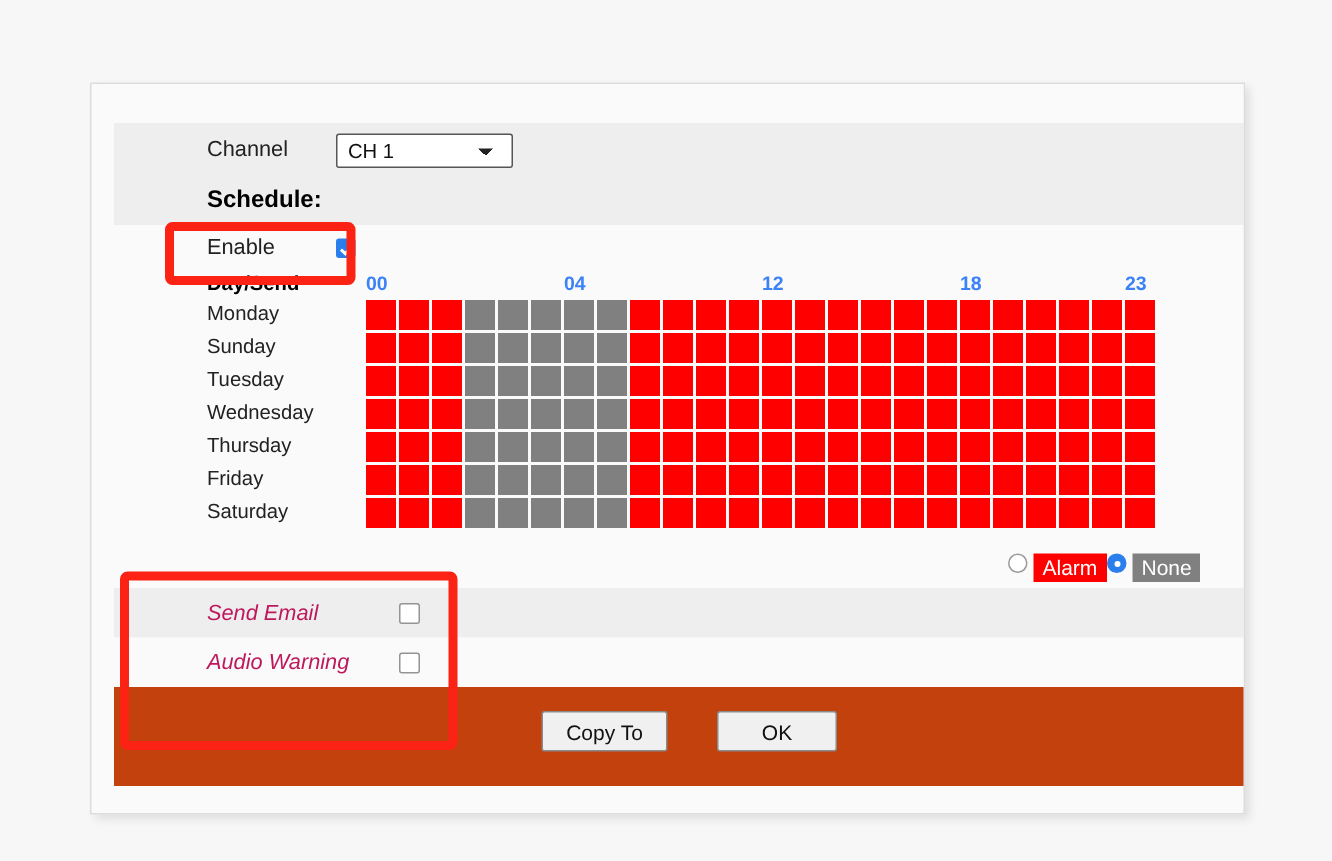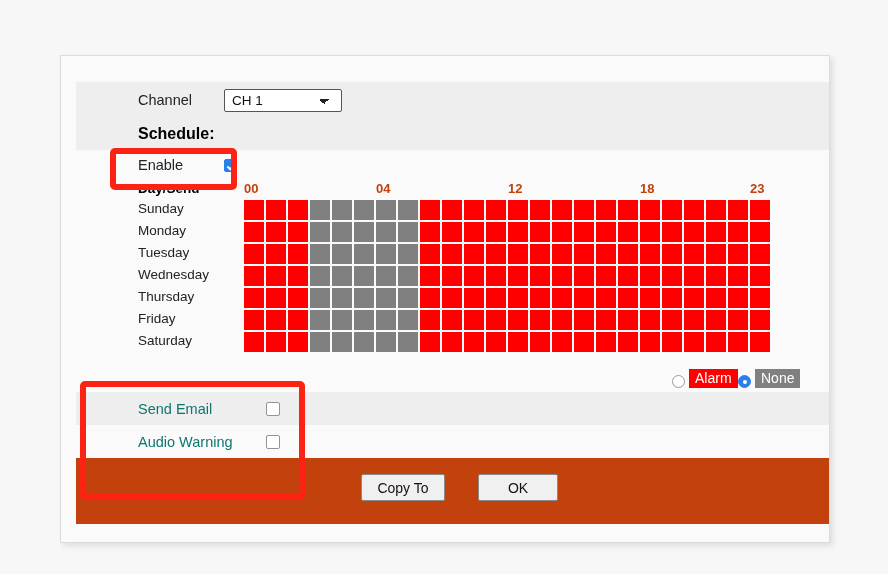--- a/index.html
+++ b/index.html
@@ -129,21 +129,21 @@
     left: 62px; top: 1px;
     font-size: 13.5px;
     font-weight: bold;
     color: #000;
   }
   .hour-tick {
     position: absolute;
     top: 1px;
     font-size: 13px;
     font-weight: bold;
-    color: #c2410c;
+    color: #3b82f6;
   }
   .grid-row {
     position: relative;
     height: 20px;
     margin-bottom: 2px;
   }
   .day-name {
     position: absolute;
     left: 62px;
     top: 1px;
@@ -164,21 +164,21 @@
   
   #legend {
     position: relative;
     height: 26px;
     background: #fafafa;
   }
   .legend-group {
     position: absolute;
     top: 3px;
     display: flex;
-    align-items: flex-end;
+    align-items: flex-start;
   }
   .radio {
     width: 13px; height: 13px;
     border-radius: 50%;
     box-sizing: border-box;
     display: inline-block;
     position: relative;
     margin-right: 4px;
     cursor: pointer;
   }
@@ -205,25 +205,26 @@
     line-height: 16px;
   }
   .legend-chip.alarm { background: #fe0000; }
   .legend-chip.none  { background: #808080; }
 
   
   #notify-email { height: 33px; }
   #notify-audio { height: 33px; }
   .notify-label {
     font-size: 14.5px;
-    color: #0f766e;
+    color: #be185d;
     padding-left: 62px;
     width: 190px;
     box-sizing: border-box;
     flex: 0 0 auto;
+    font-style: italic;
   }
 
   
   #button-bar {
     height: 66px;
     background: #c2410c;
     position: relative;
   }
   .btn {
     position: absolute;
@@ -279,48 +280,48 @@
     <div id="hour-header">
       <span id="dayhour-label">Day/Send</span>
     <span class="hour-tick" style="left: 168px;">00</span>
         <span class="hour-tick" style="left: 300px;">04</span>
         <span class="hour-tick" style="left: 432px;">12</span>
         <span class="hour-tick" style="left: 564px;">18</span>
         <span class="hour-tick" style="left: 674px;">23</span>
       </div>
     <div id="grid-body">
         <div class="grid-row">
+          <span class="day-name">Monday</span>
+          <span class="cell alarm" style="left: 168px;"></span>
+          <span class="cell alarm" style="left: 190px;"></span>
+          <span class="cell alarm" style="left: 212px;"></span>
+          <span class="cell none" style="left: 234px;"></span>
+          <span class="cell none" style="left: 256px;"></span>
+          <span class="cell none" style="left: 278px;"></span>
+          <span class="cell none" style="left: 300px;"></span>
+          <span class="cell none" style="left: 322px;"></span>
+          <span class="cell alarm" style="left: 344px;"></span>
+          <span class="cell alarm" style="left: 366px;"></span>
+          <span class="cell alarm" style="left: 388px;"></span>
+          <span class="cell alarm" style="left: 410px;"></span>
+          <span class="cell alarm" style="left: 432px;"></span>
+          <span class="cell alarm" style="left: 454px;"></span>
+          <span class="cell alarm" style="left: 476px;"></span>
+          <span class="cell alarm" style="left: 498px;"></span>
+          <span class="cell alarm" style="left: 520px;"></span>
+          <span class="cell alarm" style="left: 542px;"></span>
+          <span class="cell alarm" style="left: 564px;"></span>
+          <span class="cell alarm" style="left: 586px;"></span>
+          <span class="cell alarm" style="left: 608px;"></span>
+          <span class="cell alarm" style="left: 630px;"></span>
+          <span class="cell alarm" style="left: 652px;"></span>
+          <span class="cell alarm" style="left: 674px;"></span>
+        </div>
+        <div class="grid-row">
           <span class="day-name">Sunday</span>
-          <span class="cell alarm" style="left: 168px;"></span>
-          <span class="cell alarm" style="left: 190px;"></span>
-          <span class="cell alarm" style="left: 212px;"></span>
-          <span class="cell none" style="left: 234px;"></span>
-          <span class="cell none" style="left: 256px;"></span>
-          <span class="cell none" style="left: 278px;"></span>
-          <span class="cell none" style="left: 300px;"></span>
-          <span class="cell none" style="left: 322px;"></span>
-          <span class="cell alarm" style="left: 344px;"></span>
-          <span class="cell alarm" style="left: 366px;"></span>
-          <span class="cell alarm" style="left: 388px;"></span>
-          <span class="cell alarm" style="left: 410px;"></span>
-          <span class="cell alarm" style="left: 432px;"></span>
-          <span class="cell alarm" style="left: 454px;"></span>
-          <span class="cell alarm" style="left: 476px;"></span>
-          <span class="cell alarm" style="left: 498px;"></span>
-          <span class="cell alarm" style="left: 520px;"></span>
-          <span class="cell alarm" style="left: 542px;"></span>
-          <span class="cell alarm" style="left: 564px;"></span>
-          <span class="cell alarm" style="left: 586px;"></span>
-          <span class="cell alarm" style="left: 608px;"></span>
-          <span class="cell alarm" style="left: 630px;"></span>
-          <span class="cell alarm" style="left: 652px;"></span>
-          <span class="cell alarm" style="left: 674px;"></span>
-        </div>
-        <div class="grid-row">
-          <span class="day-name">Monday</span>
           <span class="cell alarm" style="left: 168px;"></span>
           <span class="cell alarm" style="left: 190px;"></span>
           <span class="cell alarm" style="left: 212px;"></span>
           <span class="cell none" style="left: 234px;"></span>
           <span class="cell none" style="left: 256px;"></span>
           <span class="cell none" style="left: 278px;"></span>
           <span class="cell none" style="left: 300px;"></span>
           <span class="cell none" style="left: 322px;"></span>
           <span class="cell alarm" style="left: 344px;"></span>
           <span class="cell alarm" style="left: 366px;"></span>

